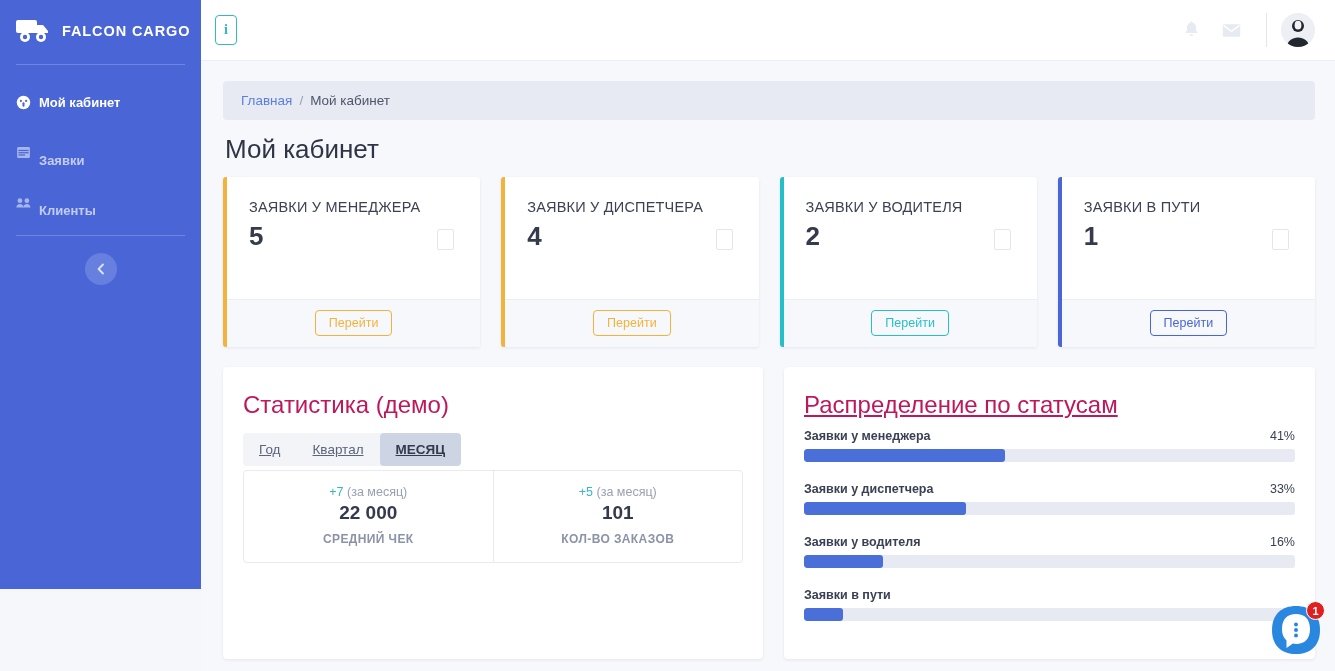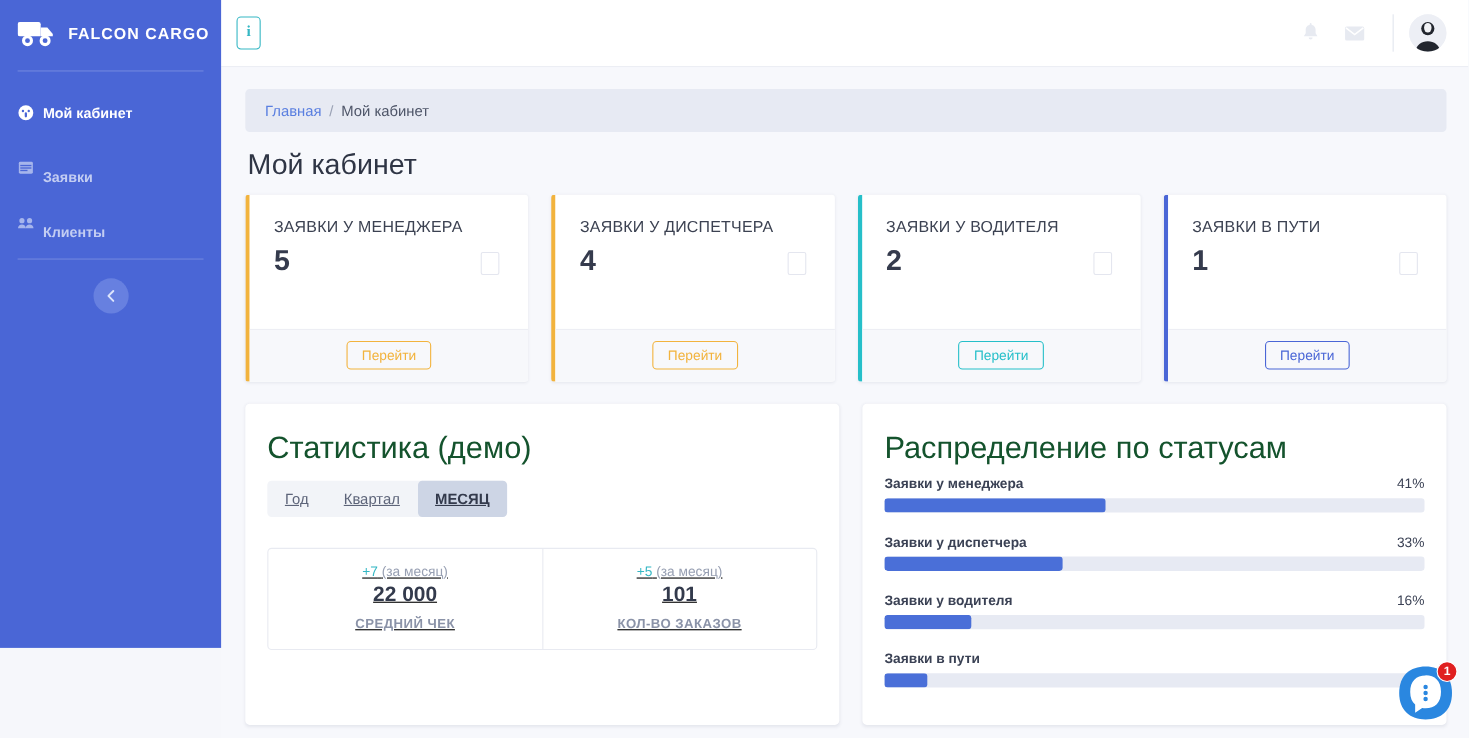--- a/index.html
+++ b/index.html
@@ -143,38 +143,38 @@
 
   
   .panels { display: flex; gap: 21px; }
   .panel {
     background: #ffffff; border-radius: 4px;
     box-shadow: 0 1px 3px rgba(40,50,90,0.09);
   }
   .panel-stats { width: 540px; min-height: 232px; padding: 24px 20px 20px 20px; }
   .panel-dist { flex: 1; min-height: 292px; padding: 24px 20px 20px 20px; }
   .panel-h {
-    font-size: 28px; color: #14532d; font-weight: normal;
+    font-size: 24px; color: #be185d; font-weight: normal;
     margin-bottom: 14px;
   }
-  .panel-h.tight { margin-bottom: 10px; }
+  .panel-h.tight { margin-bottom: 10px; text-decoration: underline; }
 
   .tabs { display: flex; background: #f2f4f8; border-radius: 4px; width: fit-content; }
   .tab {
     padding: 9px 16px; font-size: 13.5px; color: #5d6479;
     cursor: pointer; border-radius: 4px; white-space: nowrap; text-decoration: underline;
   }
   .tab.active {
     background: #cdd5e5; color: #333a4c;
     font-weight: bold; text-transform: uppercase;
   }
 
   .metrics {
-    display: flex; margin-top: 28px;
-    border: 1px solid #e8eaf1; border-radius: 4px; overflow: hidden; text-decoration: underline;
+    display: flex; margin-top: 4px;
+    border: 1px solid #e8eaf1; border-radius: 4px; overflow: hidden;
   }
   .metric {
     flex: 1; padding: 14px 8px 16px 8px; text-align: center;
     border-right: 1px solid #e8eaf1;
   }
   .metric:last-child { border-right: none; }
   .metric-delta { font-size: 12.5px; color: #35b7c4; margin-bottom: 3px; }
   .metric-delta .sub { color: #98a0b3; }
   .metric-value { font-size: 19px; font-weight: bold; color: #333a4c; margin-bottom: 8px; }
   .metric-label {

